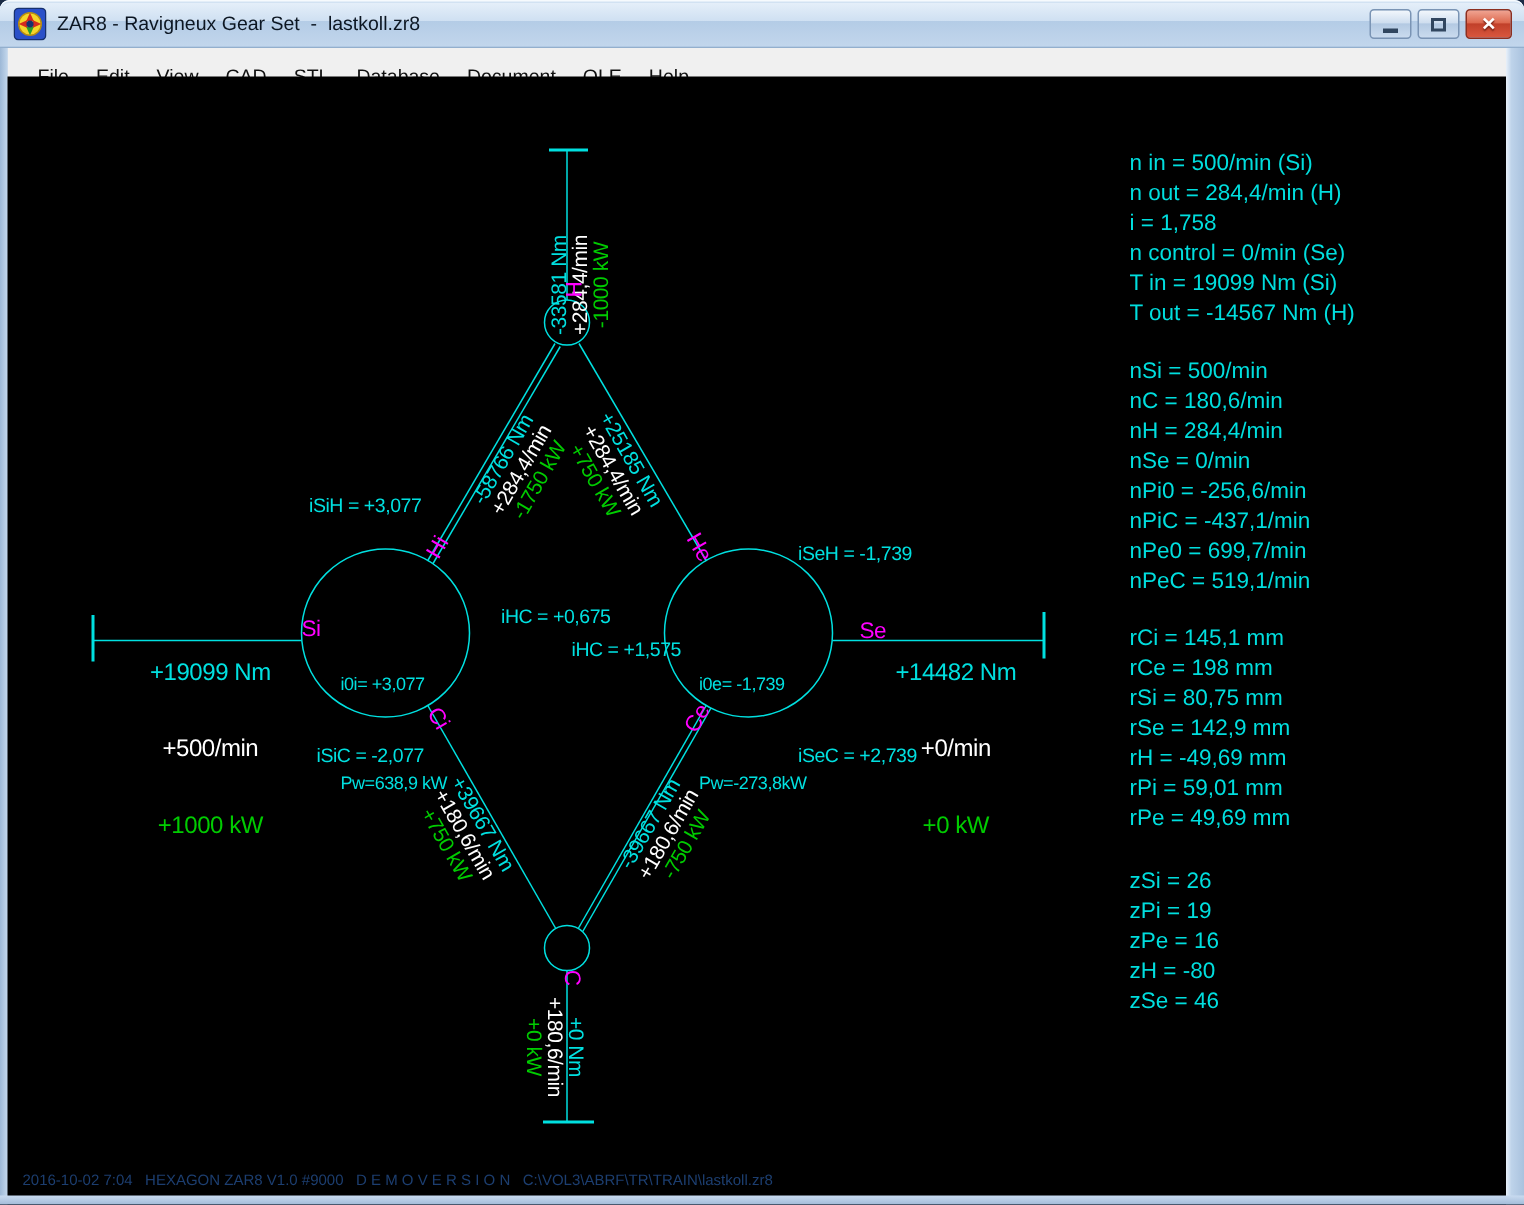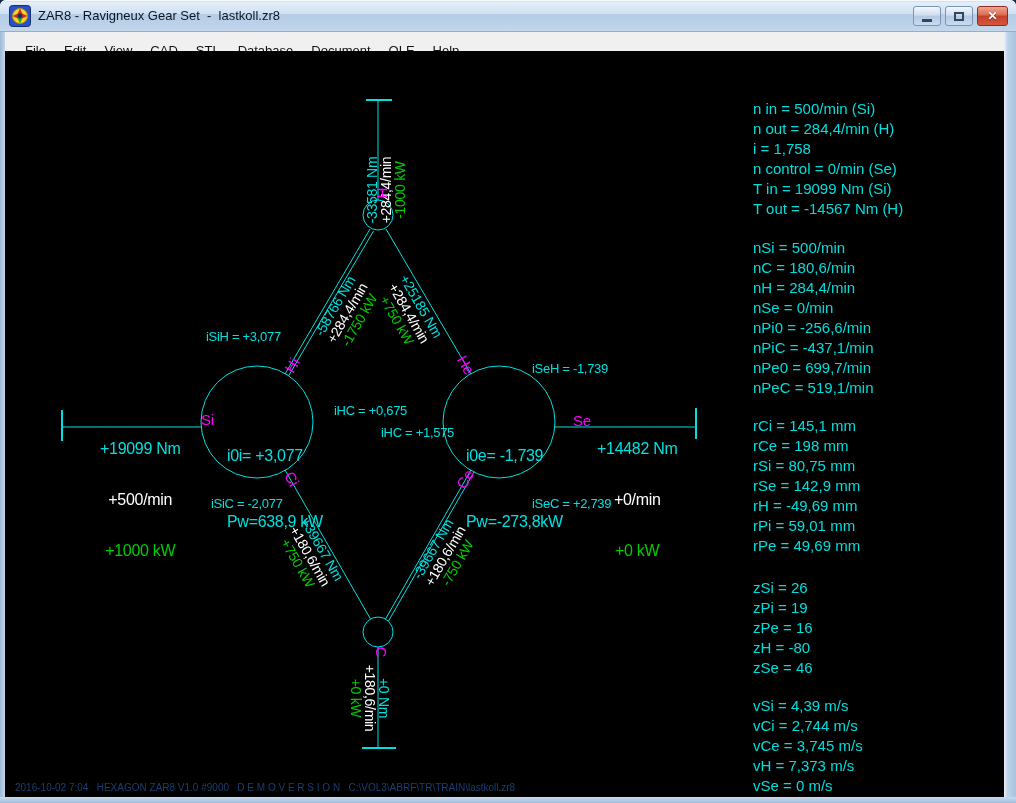--- a/index.html
+++ b/index.html
@@ -32,21 +32,21 @@
   .canvas{position:absolute;left:5px;top:51px;width:999px;height:746px;background:#000;overflow:hidden;}
   .stage{position:absolute;left:-5px;top:-51px;width:1016px;height:803px;}
   .stage svg{position:absolute;left:0;top:0;}
   .dtxt{position:absolute;white-space:pre;letter-spacing:-0.3px;padding-left:16px;}
   .tc{color:#00e0e0;} .tw{color:#ffffff;} .tg{color:#00cc00;}
   .shaft-lbls{font-size:16px;line-height:17px;text-align:center;}
   .shaft-lbls div{white-space:pre;}
   .rot{position:absolute;display:flex;flex-direction:column;align-items:center;text-align:center;
     font-size:14px;line-height:14px;white-space:pre;letter-spacing:-0.3px;}
   .ratio{font-size:13px;color:#00e0e0;}
-  .gear{font-size:16px;line-height:22px;color:#00e0e0;letter-spacing:-0.3px;}
+  .gear{font-size:12px;line-height:22px;color:#00e0e0;letter-spacing:-0.3px;}
   .mlabel{font-size:15px;color:#ff00ff;}
   .mrot{position:absolute;font-size:15px;color:#ff00ff;white-space:pre;}
   .panel-block{position:absolute;left:753px;font-size:15px;line-height:20px;color:#00dede;}
   .pline{white-space:pre;}
   .statusline{position:absolute;left:15px;top:782px;font-size:10px;color:#1c3e70;white-space:pre;}
 </style>
 </head>
 <body>
 
 <div class="window">
@@ -221,26 +221,19 @@
           <div class="pline">rPi = 59,01 mm</div>
           <div class="pline">rPe = 49,69 mm</div>
         </div>
       <div class="panel-block" style="top:578px;">
           <div class="pline">zSi = 26</div>
           <div class="pline">zPi = 19</div>
           <div class="pline">zPe = 16</div>
           <div class="pline">zH = -80</div>
           <div class="pline">zSe = 46</div>
         </div>
-      <div class="panel-block" style="top:696px;">
-          <div class="pline">vSi = 4,39 m/s</div>
-          <div class="pline">vCi = 2,744 m/s</div>
-          <div class="pline">vCe = 3,745 m/s</div>
-          <div class="pline">vH = 7,373 m/s</div>
-          <div class="pline">vSe = 0 m/s</div>
-        </div>
 
       <div class="statusline">2016-10-02 7:04   HEXAGON ZAR8 V1.0 #9000   D E M O V E R S I O N   C:\VOL3\ABRF\TR\TRAIN\lastkoll.zr8</div>
 
     </div>
   </div>
 
 </div>
 
 </body></html>

